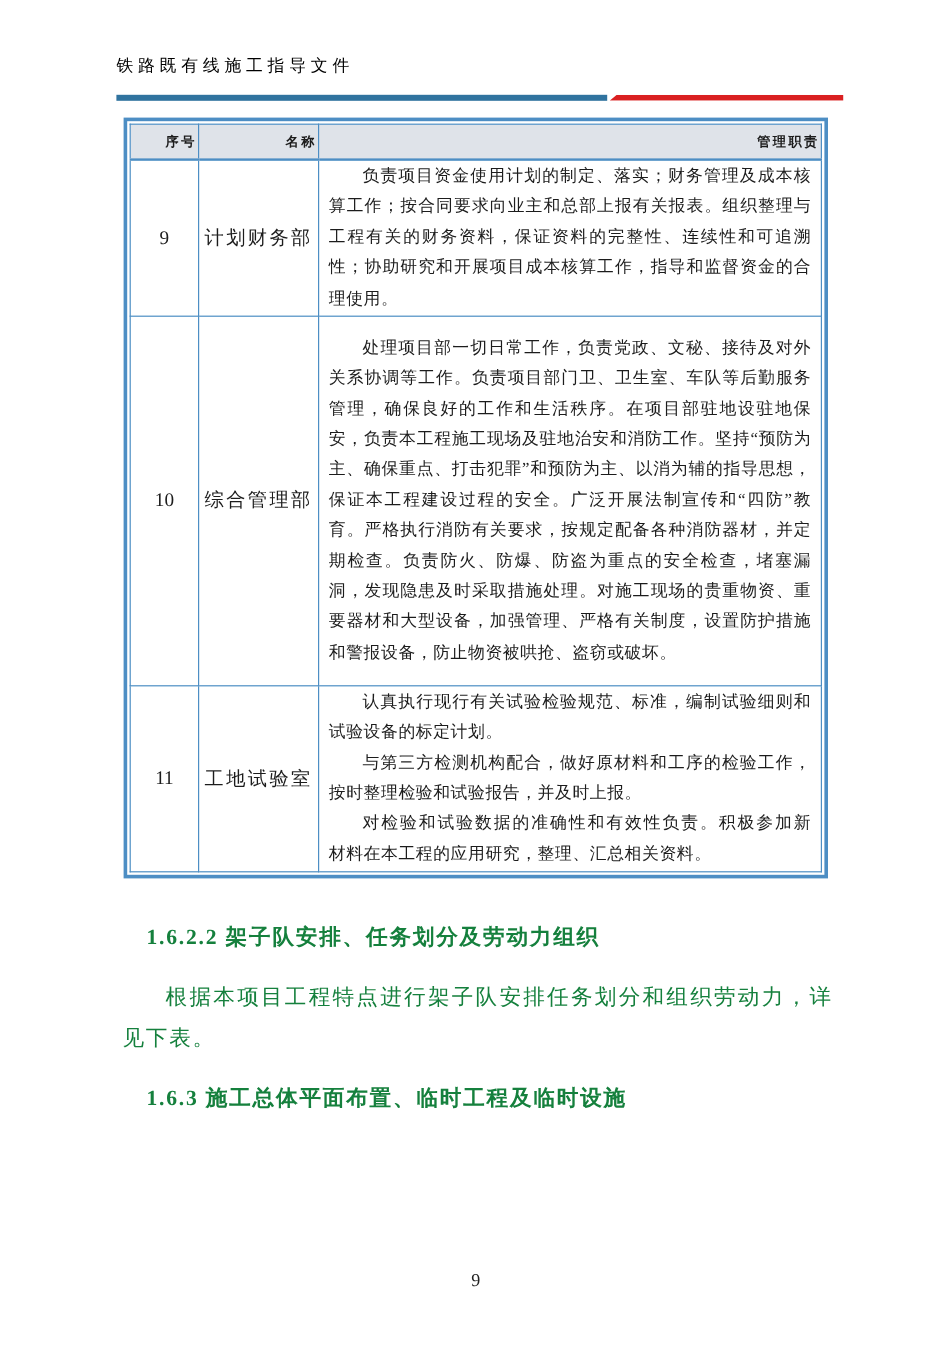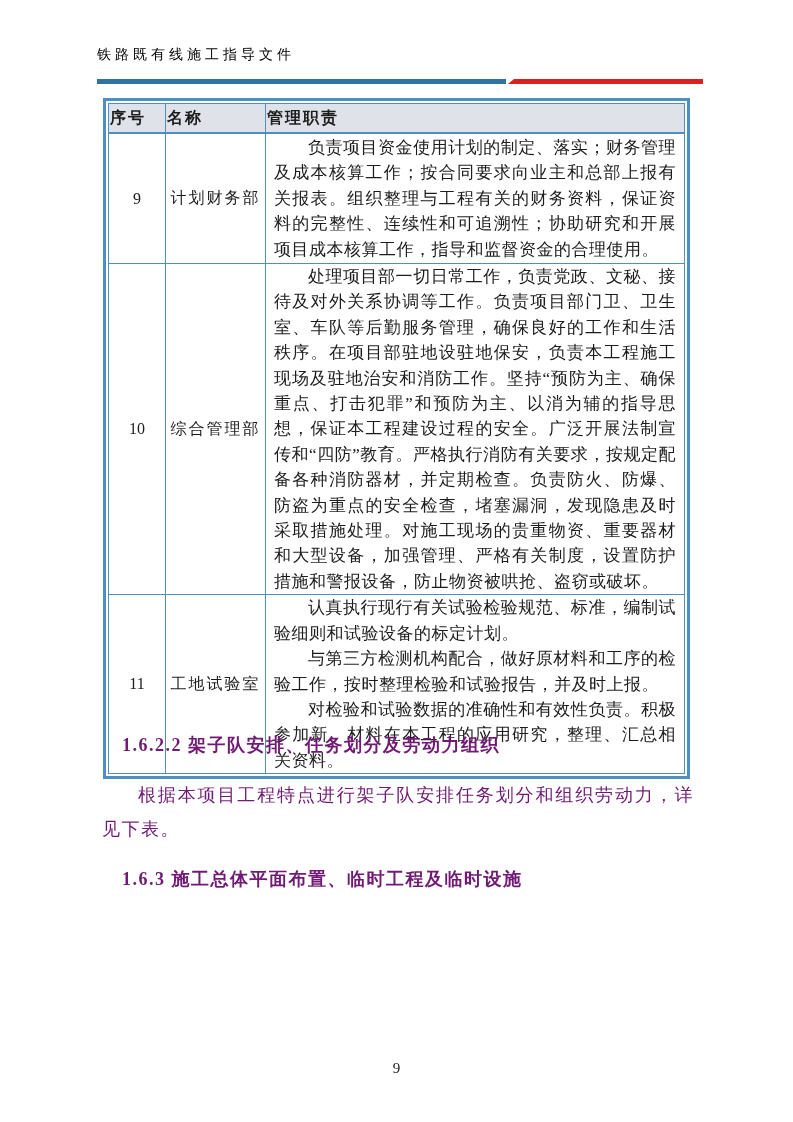--- a/index.html
+++ b/index.html
@@ -20,38 +20,38 @@
     clip-path:polygon(6px 0,100% 0,100% 100%,0 100%); }
 
   .table-wrap {
     position:absolute; left:103px; top:98px; width:587px;
     box-sizing:border-box; border:3px solid var(--table-border,#4d8ec4);
     padding:2px; background:#fff;
   }
   table.resp { width:100%; border-collapse:collapse; table-layout:fixed; }
   table.resp td { border:1.5px solid var(--table-border,#4d8ec4); }
   .th-cell {
-    background:var(--header-bg,#dfe3e9); font-weight:bold; text-align:left;
-    font-size:16px; height:26px; letter-spacing:2px;
+    background:var(--header-bg,#dfe3e9); font-weight:bold; text-align:right;
+    font-size:11px; height:26px; letter-spacing:2px;
     border-bottom-width:2px !important;
   }
   .num-cell { text-align:center; vertical-align:middle; font-size:16px; }
   .name-cell { text-align:center; vertical-align:middle; font-size:16px; letter-spacing:2px; }
   .duty-cell {
-    padding:0 8px; vertical-align:middle; font-size:17px;
+    padding:0 8px; vertical-align:middle; font-size:14px;
     line-height:25.4px; letter-spacing:0.5px;
   }
   .duty-cell p { margin:0; text-indent:2em; text-align:justify; }
   .row-9  .duty-cell, .row-9  .num-cell, .row-9  .name-cell { height:127px; }
   .row-10 .duty-cell, .row-10 .num-cell, .row-10 .name-cell { height:305px; }
   .row-11 .duty-cell, .row-11 .num-cell, .row-11 .name-cell { height:152px; }
 
   .content {
-    position:absolute; left:86px; top:728px; width:624px;
-    font-size:18px; line-height:34px; letter-spacing:1.5px; color:#701a75;
+    position:absolute; left:86px; top:764px; width:624px;
+    font-size:18px; line-height:34px; letter-spacing:1.5px; color:#15803d;
   }
   .sec-heading { font-weight:bold; margin:0; text-indent:2em; }
   .body-p { margin:16px; text-indent:2em; text-align:justify; }
 
   .page-num {
     position:absolute; left:0; top:1060px; width:793px;
     text-align:center; font-size:15px; color:#222;
   }
 </style>
 </head>

